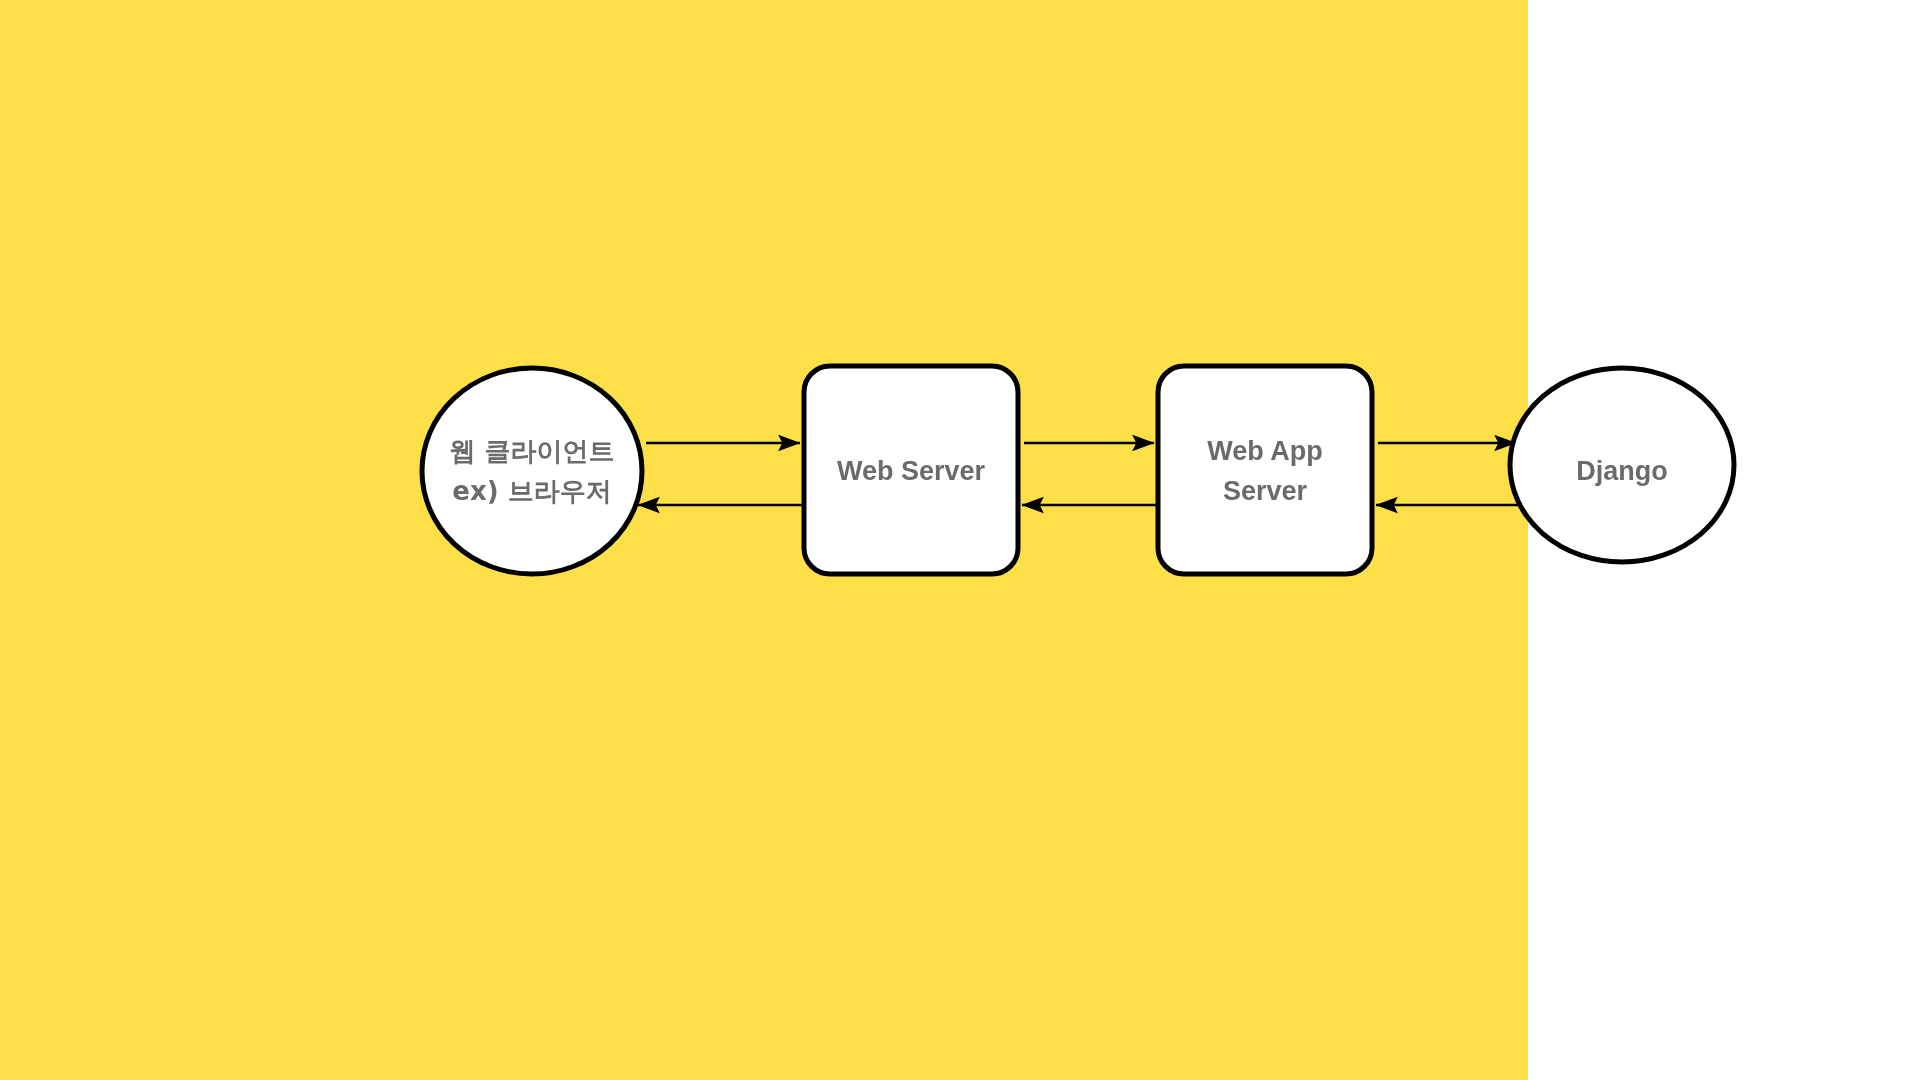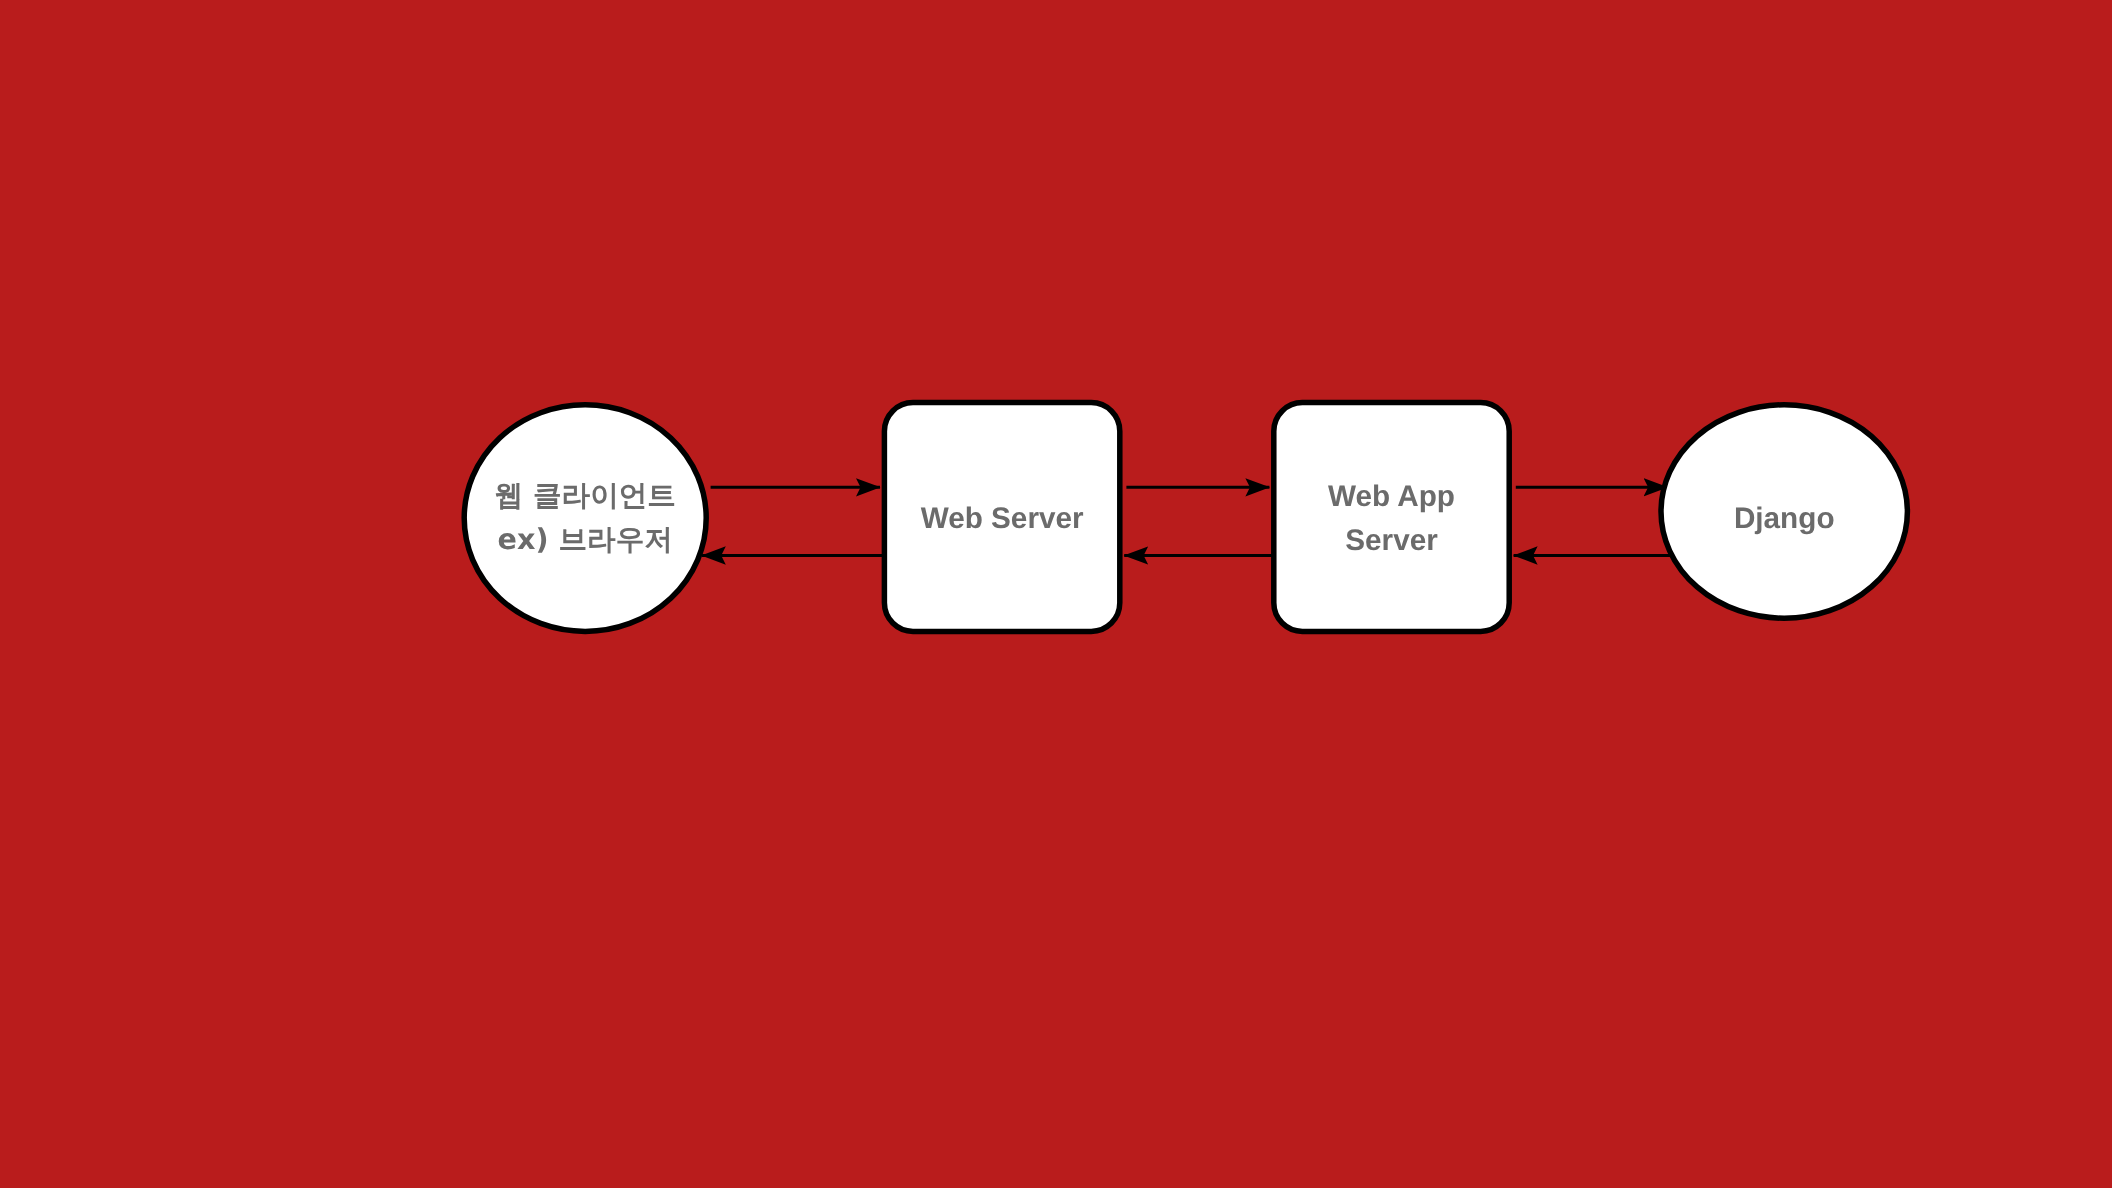--- a/index.html
+++ b/index.html
@@ -9,23 +9,23 @@
     background: #ffffff;
   }
   body {
     width: 1920px;
     height: 1080px;
     overflow: hidden;
     font-family: "Liberation Sans", "DejaVu Sans", sans-serif;
   }
   #canvas {
     position: relative;
-    width: 1920px;
+    width: 1528px;
     height: 1080px;
-    background: #b91c1c;
+    background: #fde047;
   }
   #diagram-svg {
     position: absolute;
     left: 0;
     top: 0;
     width: 1920px;
     height: 1080px;
     display: block;
   }
   .node-shape {

